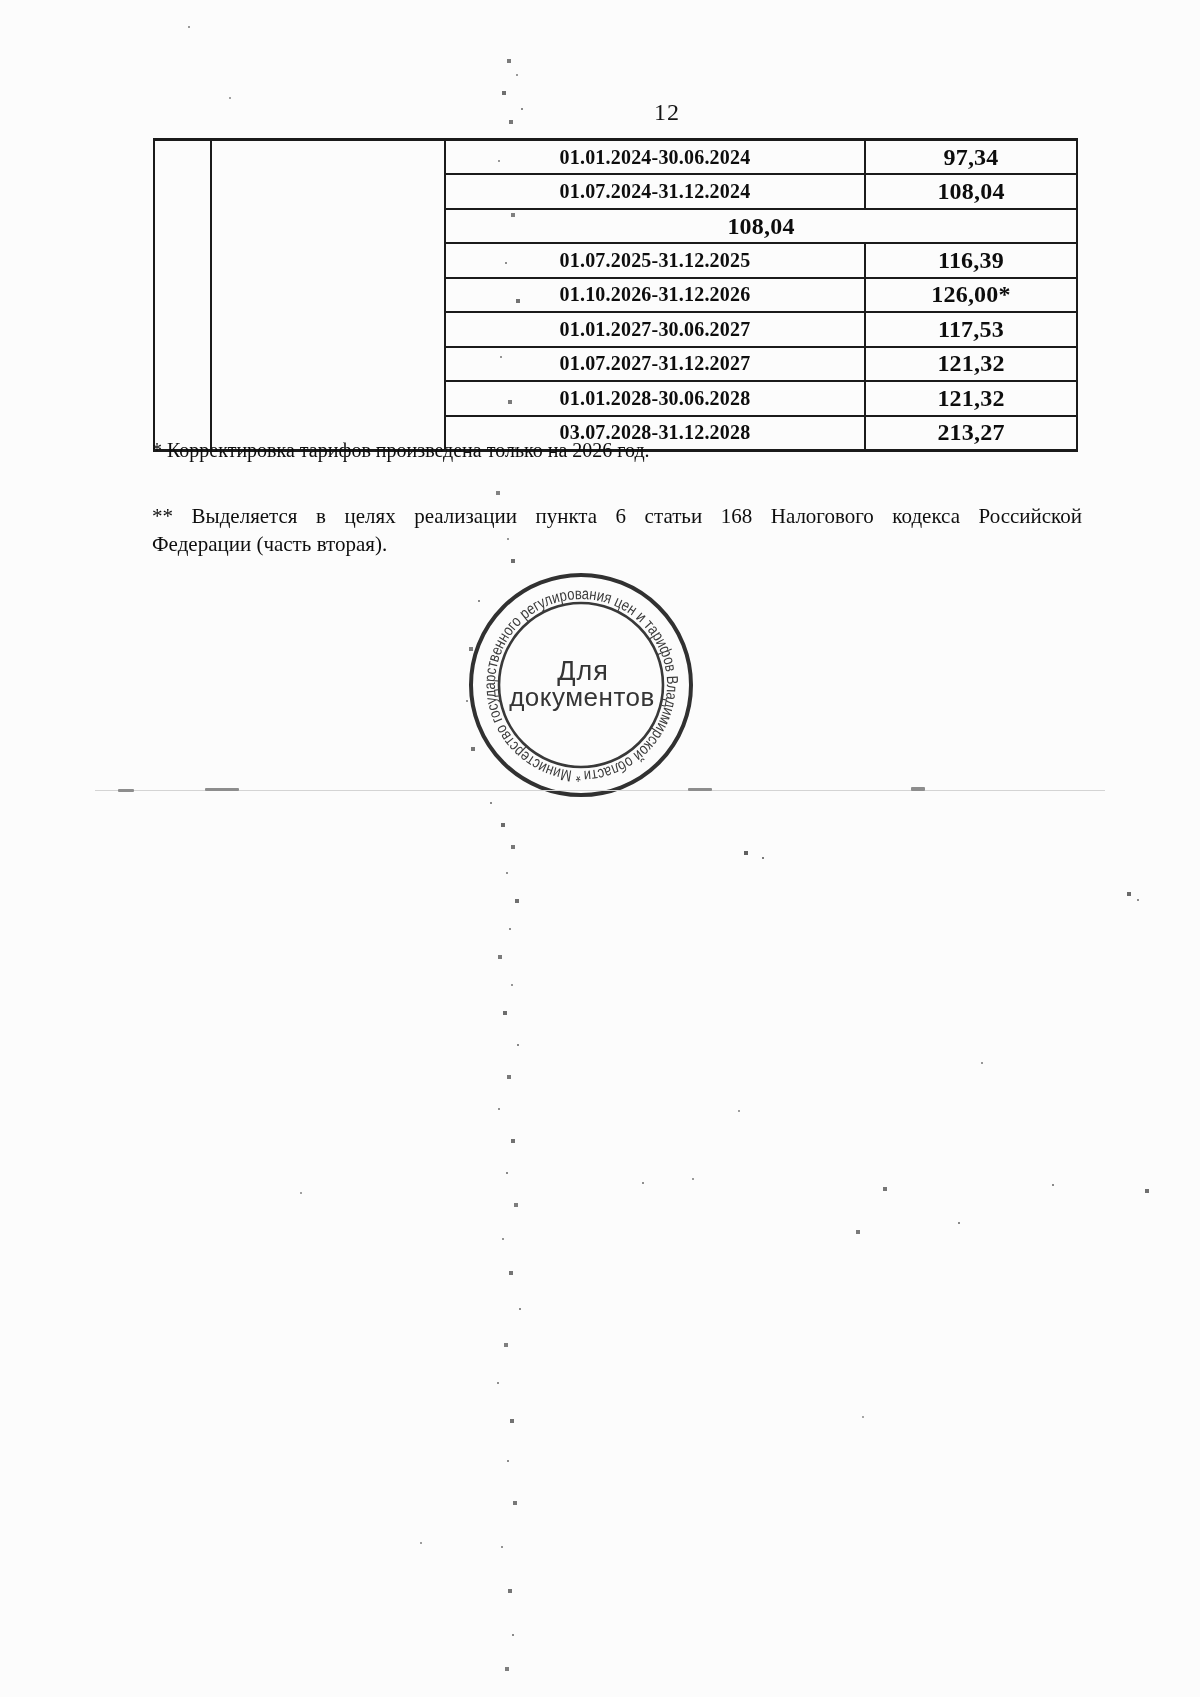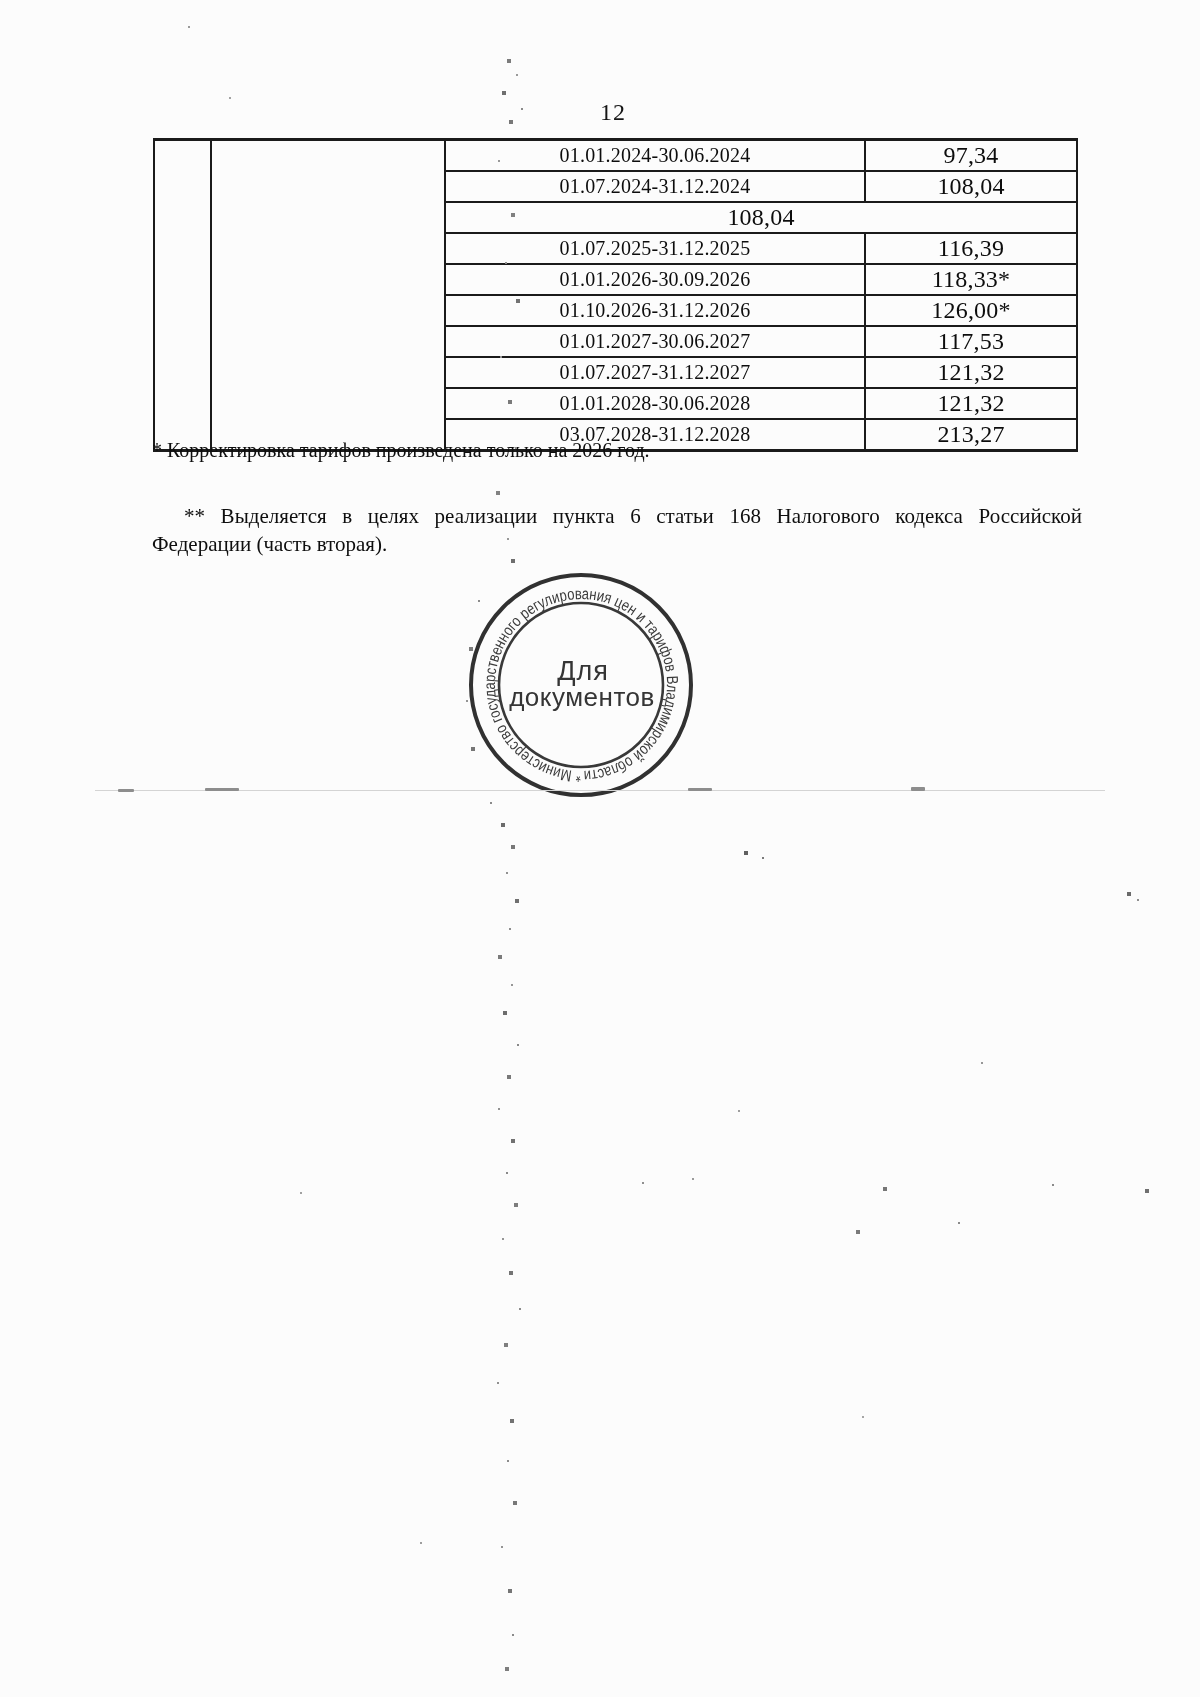--- a/index.html
+++ b/index.html
@@ -7,36 +7,37 @@
     position:relative;
     width:1200px;height:1697px;
     background:#fcfcfc;
     overflow:hidden;
     font-family:"Liberation Serif", serif;
     color:#101010;
   }
   .page-number{
     position:absolute;
     left:600px;top:99px;width:80px;
-    text-align:left;
+    text-align:right;
     font-size:24px;
     letter-spacing:1px;
     color:#161616;
   }
   
   .tariff-table{
     position:absolute;
     left:153px;top:138px;
     width:925px;height:314px;
     box-sizing:border-box;
     border:2px solid #1b1b1b;
     border-top-width:3px;
     border-bottom-width:3px;
     display:flex;
     background:transparent;
+    font-weight:bold;
   }
   .col-num{width:57px;border-right:2px solid #1b1b1b;box-sizing:border-box;}
   .col-desc{width:234px;border-right:2px solid #1b1b1b;box-sizing:border-box;}
   .period-rows{flex:1;display:flex;flex-direction:column;}
   .trow{flex:1;display:flex;border-bottom:2px solid #1b1b1b;box-sizing:border-box;}
   .trow:last-child{border-bottom:none;}
   .cell-period{
     width:420px;box-sizing:border-box;
     border-right:2px solid #1b1b1b;
     display:flex;align-items:center;justify-content:center;
@@ -48,21 +49,21 @@
   }
   
   .footnote-1{
     position:absolute;left:152px;top:436px;width:930px;
     font-size:20px;line-height:28px;color:#0e0e0e;
   }
   .footnote-2{
     position:absolute;left:152px;top:502px;width:930px;
     font-size:21px;line-height:28px;color:#0e0e0e;
   }
-  .fn2-line1{text-align:justify;text-align-last:justify;margin-left:32px;}
+  .fn2-line1{text-align:justify;text-align-last:justify;}
   .fn2-line2{text-align:left;}
   
   .stamp{
     position:absolute;left:466px;top:570px;width:230px;height:230px;
     opacity:.93;
   }
   .stamp text{font-family:"Liberation Sans", sans-serif;}
   .stamp-center-l1{font-size:27px;fill:#262626;letter-spacing:1px;}
   .stamp-center-l2{font-size:26px;fill:#262626;letter-spacing:.5px;}
   .stamp-ring-text{font-size:16px;fill:#2d2d2d;}
@@ -122,24 +123,20 @@
 
     <div class="trow">
       <div class="cell-value">108,04</div>
     </div>
 
     <div class="trow">
       <div class="cell-period">01.07.2025-31.12.2025</div>
       <div class="cell-value">116,39</div>
     </div>
 
-    <div class="trow">
-      <div class="cell-period">01.01.2026-30.09.2026</div>
-      <div class="cell-value">118,33*</div>
-    </div>
 
     <div class="trow">
       <div class="cell-period">01.10.2026-31.12.2026</div>
       <div class="cell-value">126,00*</div>
     </div>
 
     <div class="trow">
       <div class="cell-period">01.01.2027-30.06.2027</div>
       <div class="cell-value">117,53</div>
     </div>

